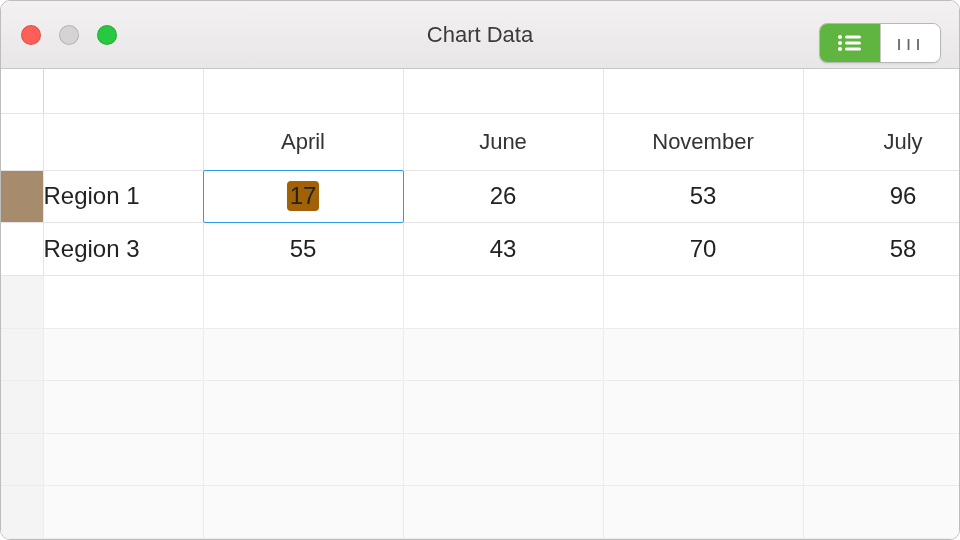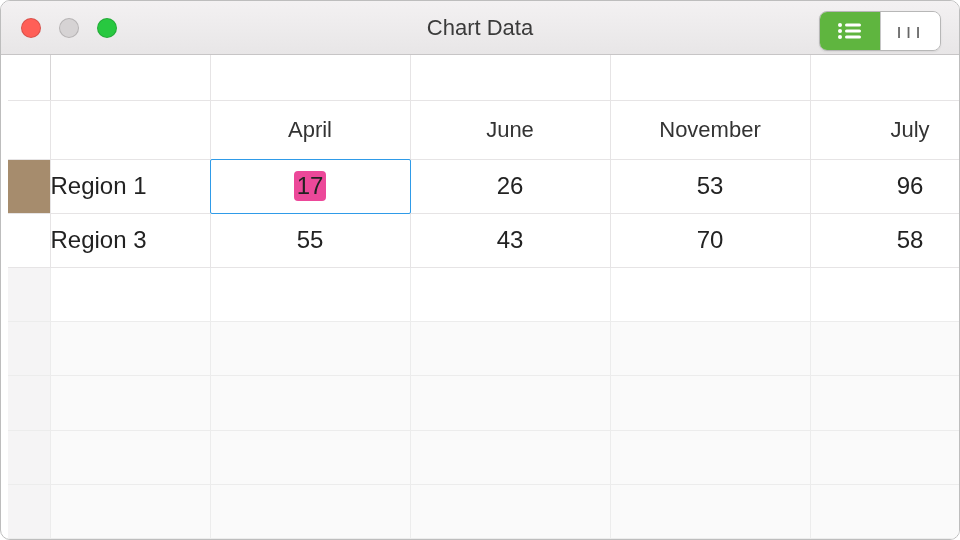--- a/index.html
+++ b/index.html
@@ -1,52 +1,52 @@
 <!DOCTYPE html>
 <html><head>
 <meta charset="utf-8">
 <style>
   * { box-sizing: border-box; margin: 0; padding: 0; }
   html, body { width: 960px; height: 540px; font-family: -apple-system, "Helvetica Neue", Arial, sans-serif; background: #fff; }
   .window { width: 960px; height: 540px; border: 1px solid #bdbdbd; border-radius: 10px; overflow: hidden; display: flex; flex-direction: column; }
-  .titlebar { height: 54px; background: linear-gradient(#f3f1f2, #e8e6e7); border-bottom: 1px solid #c7c5c6; display: flex; align-items: center; position: relative; }
+  .titlebar { height: 68px; background: linear-gradient(#f3f1f2, #e8e6e7); border-bottom: 1px solid #c7c5c6; display: flex; align-items: center; position: relative; }
   .traffic { display: flex; gap: 18px; margin-left: 20px; }
   .light { width: 20px; height: 20px; border-radius: 50%; border: 1px solid rgba(0,0,0,.15); }
   .light.red { background: #ff5f57; }
   .light.gray { background: #d6d3d4; }
   .light.green { background: #28c840; }
   .title { position: absolute; left: 0; right: 0; text-align: center; font-size: 22px; color: #3b3b3b; pointer-events: none; }
-  .seg { position: absolute; right: 18px; top: 10px; height: 40px; display: flex; border: 1px solid #b7b7b7; border-radius: 8px; overflow: hidden; box-shadow: 0 1px 2px rgba(0,0,0,.08); }
+  .seg { position: absolute; right: 18px; top: 22px; height: 40px; display: flex; border: 1px solid #b7b7b7; border-radius: 8px; overflow: hidden; box-shadow: 0 1px 2px rgba(0,0,0,.08); }
   .seg button { width: 60px; border: none; background: #fff; display: flex; align-items: center; justify-content: center; cursor: pointer; }
   .seg button.active { background: #5fb53f; }
   .seg button + button { border-left: 1px solid #c6c6c6; }
   .list-icon { display: inline-block; }
   .list-icon svg { display: block; }
   .cols-icon { font-size: 20px; letter-spacing: 4px; color: #666; font-weight: 400; }
 
-  .sheet { flex: 1; position: relative; overflow: hidden; margin-left: 7px; }
+  .sheet { flex: 1; position: relative; overflow: hidden; }
   table { border-collapse: collapse; width: 100%; height: 100%; table-layout: fixed; }
   td, th { font-weight: 400; }
   .gutter { width: 42px; background: #f5f4f5; border-right: 1px solid #d7d5d6; border-bottom: 1px solid #e6e4e5; }
   .spacer-row td { height: 44px; background: #fff; border-bottom: 1px solid #e6e4e5; }
   .spacer-row td.colcell { border-right: 1px solid #e6e4e5; }
   .rowlabelcol { width: 160px; }
   .datacol { width: 200px; }
   .hdr-row td { height: 56px; text-align: center; font-size: 22px; color: #333; background: #fff; border-bottom: 1px solid #e6e4e5; border-right: 1px solid #e6e4e5; }
   .hdr-row td.rowhdr { text-align: right; padding-right: 28px; }
   .data-row td { height: 52px; font-size: 24px; color: #222; background: #fff; border-bottom: 1px solid #e6e4e5; border-right: 1px solid #e6e4e5; text-align: center; }
   .data-row td.rowhdr { text-align: left; padding-right: 28px; }
   .swatch { background: #a68c6d; }
   .swatch2 { background: #5a554d; }
   .empty td { height: 52px; background: #fafafa; border-bottom: 1px solid #ececec; border-right: 1px solid #ececec; }
   .empty td.gutter { background: #f5f4f5; }
   .white-row td { background: #fff; }
   .sel { position: relative; }
   .sel .inner { position: absolute; inset: -1px; border: 1.5px solid #2f9be8; border-radius: 2px; display: flex; align-items: center; justify-content: center; }
-  .sel .hl { background: #ec4899; padding: 1px 3px; border-radius: 4px; display: inline-block; }
+  .sel .hl { background: #a16207; padding: 1px 3px; border-radius: 4px; display: inline-block; }
 </style>
 </head>
 <body>
 
 <div class="window">
   <div class="titlebar">
     <div class="traffic">
       <div class="light red"></div>
       <div class="light gray"></div>
       <div class="light green"></div>

